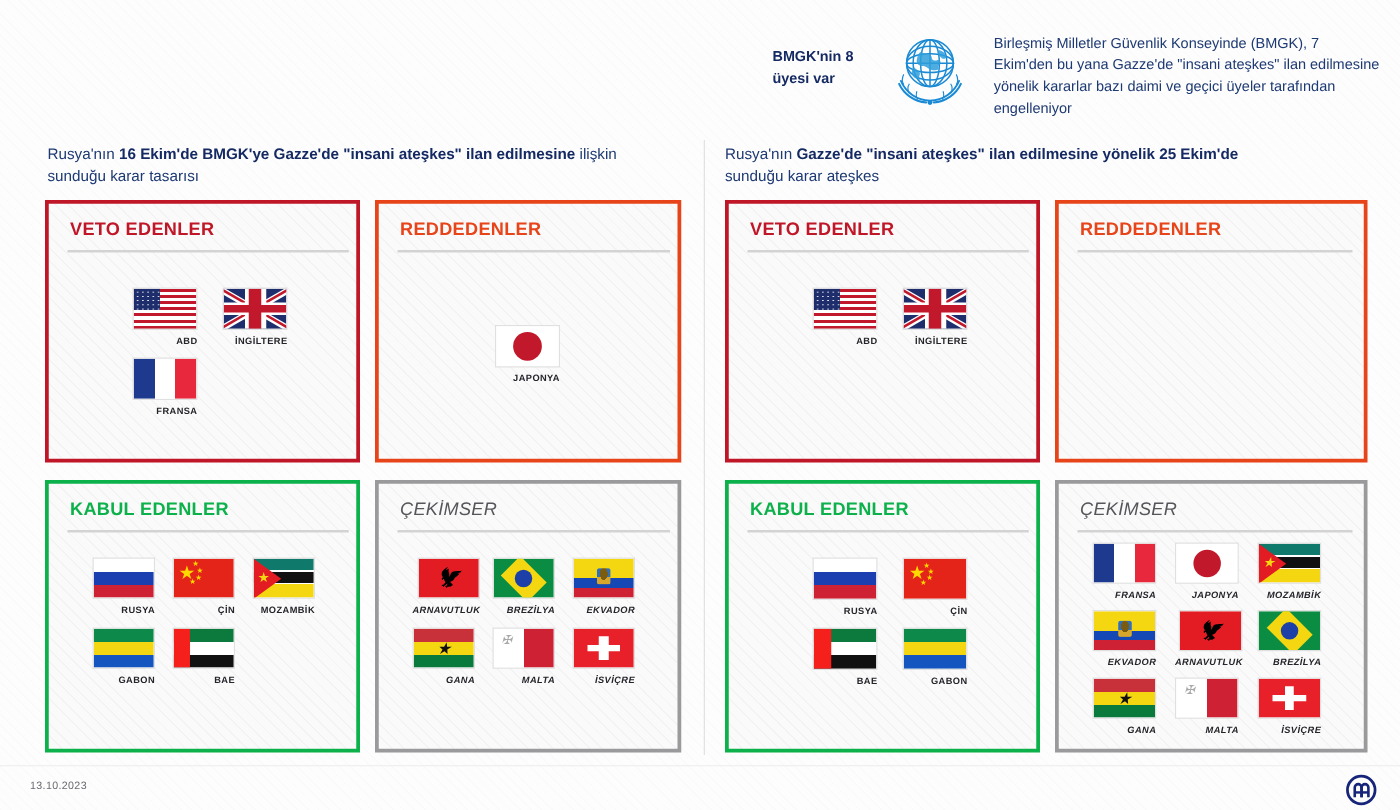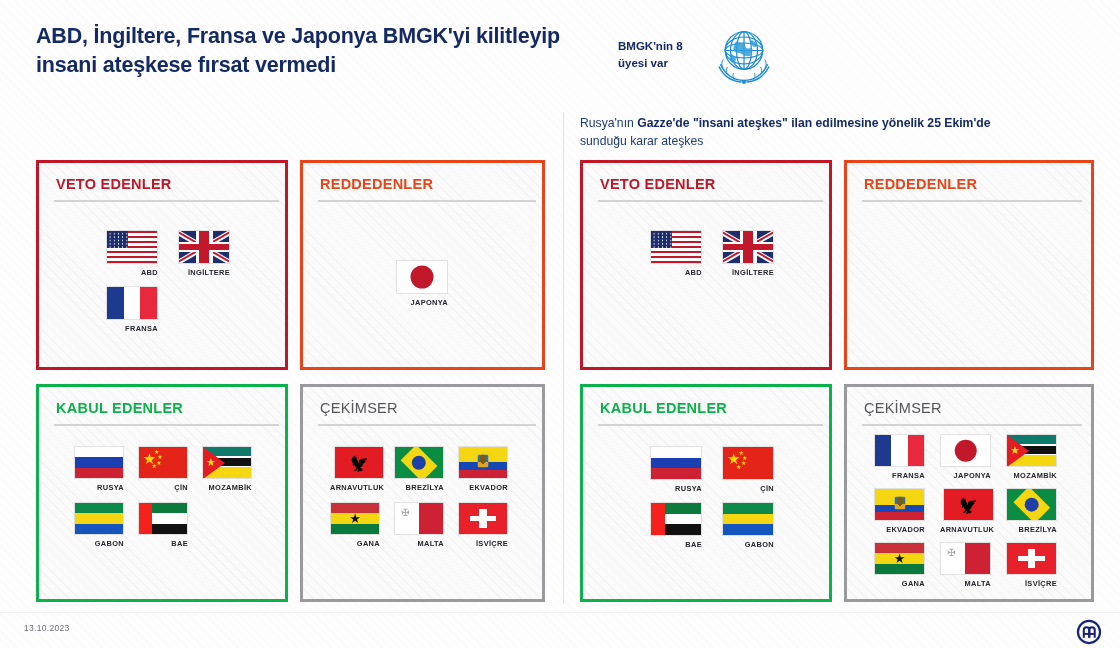--- a/index.html
+++ b/index.html
@@ -139,21 +139,21 @@
     white-space: nowrap;
   }
 
   
   .p-veto   { border-color: #c01728; }
   .p-veto   .panel-title { color: #c01728; }
   .p-red    { border-color: #e8441a; }
   .p-red    .panel-title { color: #e8441a; }
   .p-kabul  { border-color: #0db14b; }
   .p-kabul  .panel-title { color: #0db14b; }
-  .p-cekim  { border-color: #9a9a9c; }
+  .p-cekim  { border-color: #9a9a9c; font-style: italic; }
   .p-cekim  .panel-title { color: #55555a; font-weight: normal; }
 
   
   .footer-line {
     position: absolute;
     left: 0; top: 612px;
     width: 1120px; height: 1px;
     background: #f0f0f1;
   }
   .footer-date {
@@ -341,21 +341,20 @@
   }
   .f-che .cr-v2 { left: 42%; top: 20%; width: 16%; height: 60%; }
   .f-che .cr-h2 { left: 22%; top: 42%; width: 56%; height: 16%; }
 </style>
 </head>
 <body>
 
 <div class="page">
 
   <div class="header">
-    <div class="title">ABD, İngiltere, Fransa ve Japonya BMGK'yi kilitleyip insani ateşkese fırsat vermedi</div>
 
     <div class="bmgk-note">BMGK'nin 8 üyesi var</div>
 
     <div class="un-logo">
       <svg viewBox="0 0 100 88" width="76" height="66" aria-hidden="true">
         <g fill="none" stroke="#1a8ad4" stroke-width="1.6">
           <circle cx="50" cy="38" r="25"></circle>
           <ellipse cx="50" cy="38" rx="25" ry="10"></ellipse>
           <ellipse cx="50" cy="38" rx="25" ry="18"></ellipse>
           <ellipse cx="50" cy="38" rx="10" ry="25"></ellipse>
@@ -376,22 +375,26 @@
         </g>
         <g fill="#1a8ad4">
           <circle cx="50" cy="80" r="2.6"></circle>
         </g>
         <g stroke="#1a8ad4" stroke-width="1.2" fill="none">
           <path d="M22 50c-2 4-2 8 0 11M28 60c-2 3-2 7 0 10M36 68c-1 3-1 6 1 9M78 50c2 4 2 8 0 11M72 60c2 3 2 7 0 10M64 68c1 3 1 6-1 9"></path>
         </g>
       </svg>
     </div>
 
+    <div class="header-desc">Birleşmiş Milletler Güvenlik Konseyinde (BMGK), 7 Ekim'den bu yana Gazze'de "insani ateşkes" ilan edilmesine yönelik kararlar bazı daimi ve geçici üyeler tarafından engelleniyor</div>
   </div>
 
+  <div class="subtitle subtitle-left">
+    <span>Rusya'nın </span><b>16 Ekim'de BMGK'ye Gazze'de "insani ateşkes" ilan edilmesine</b><span> ilişkin sunduğu karar tasarısı</span>
+  </div>
 
   <div class="subtitle subtitle-right">
     <span>Rusya'nın </span><b>Gazze'de "insani ateşkes" ilan edilmesine yönelik 25 Ekim'de</b><span> sunduğu karar ateşkes</span>
   </div>
 
   <div class="divider"></div>
 
   <div class="panel p-veto" id="left_veto" style="left: 36px; top: 160px; width: 252px; height: 210px;">
       <div class="panel-inner">
         <div class="panel-title">VETO EDENLER</div>

